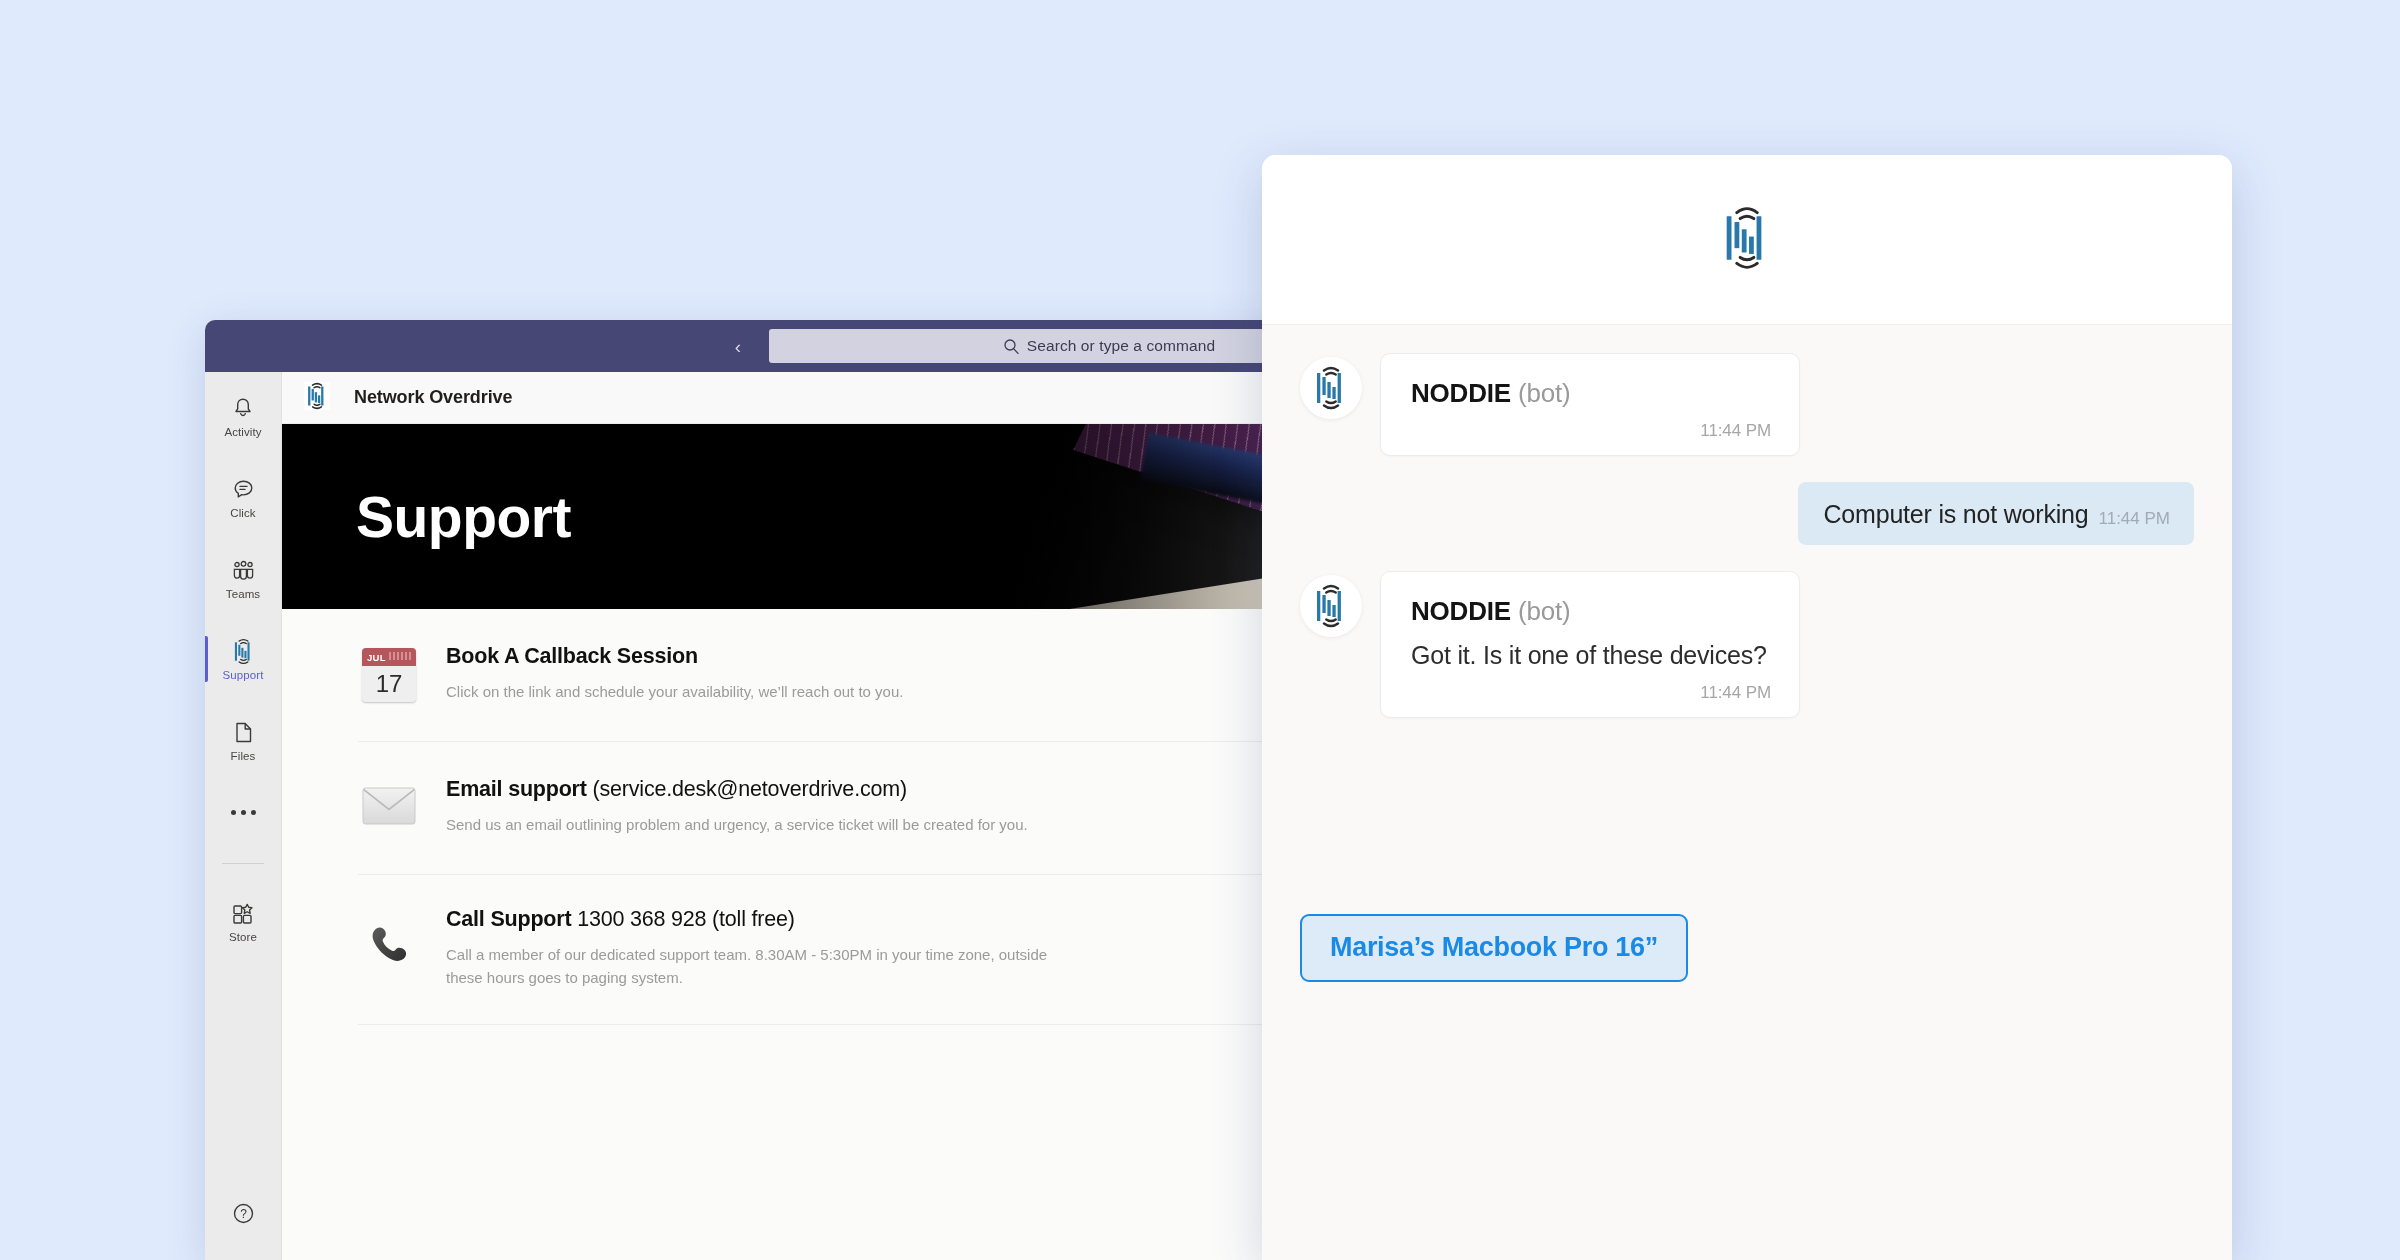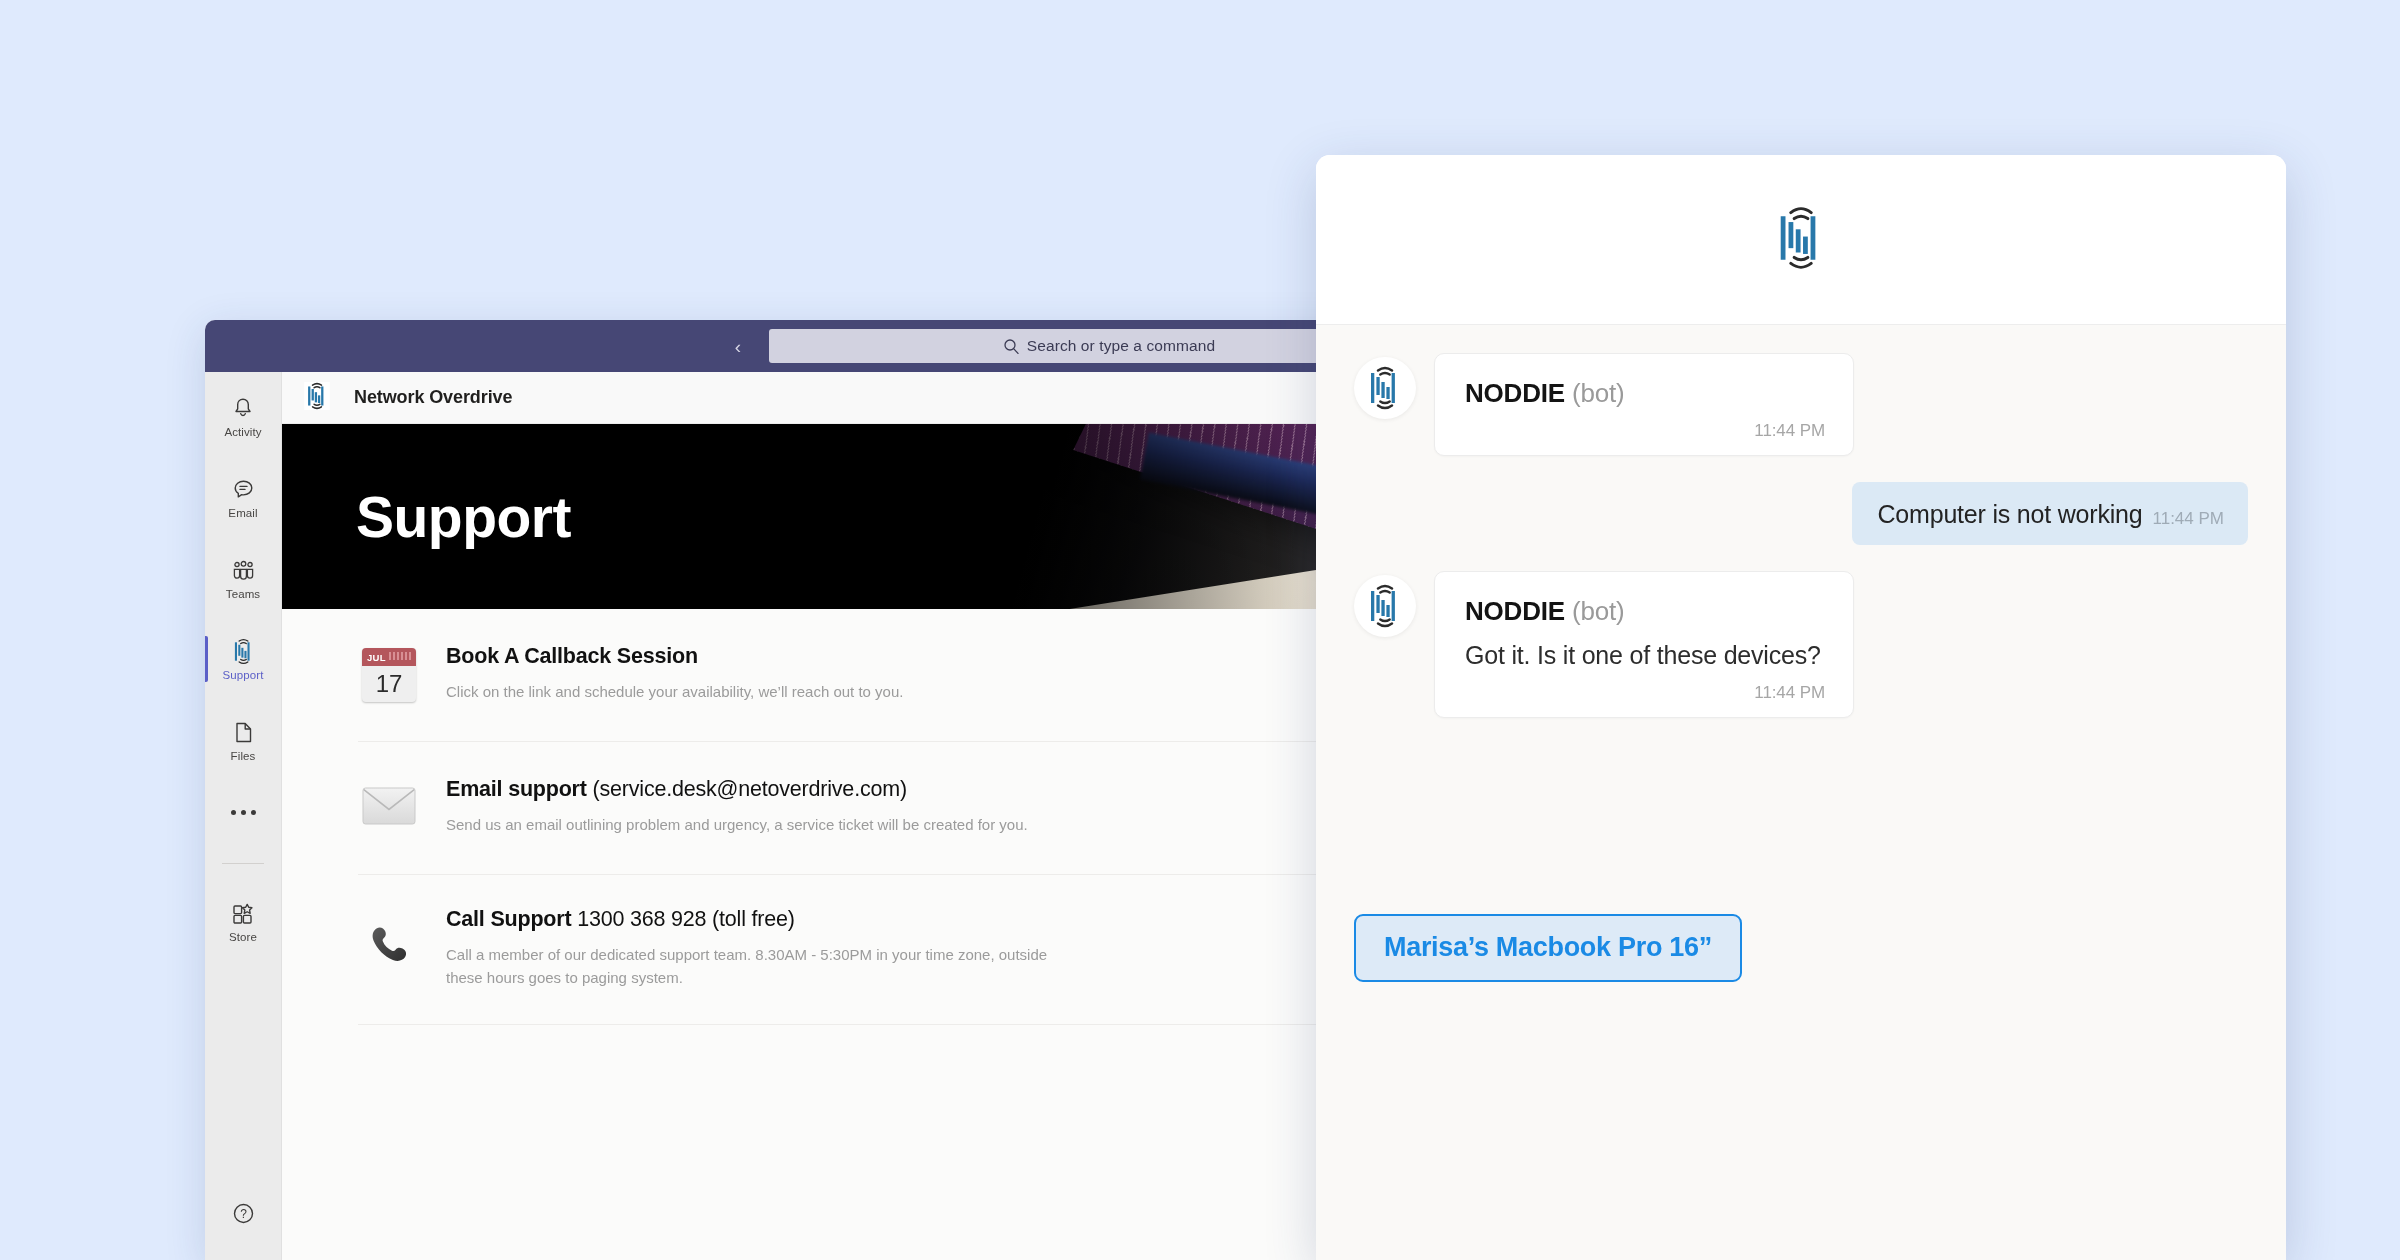--- a/index.html
+++ b/index.html
@@ -305,21 +305,21 @@
   .cal-day {
     height: 36px;
     display: flex; align-items: center; justify-content: center;
     font-size: 24px; color: #2b2b2b;
     font-family: "Liberation Sans", sans-serif;
   }
 
   
   .chat-panel {
     position: absolute;
-    left: 1316px;
+    left: 1262px;
     top: 155px;
     width: 970px;
     height: 1105px;
     background: #fff;
     border-radius: 14px 14px 0 0;
     box-shadow: 0 14px 52px rgba(40,60,110,.20);
     overflow: hidden;
     display: flex;
     flex-direction: column;
   }
@@ -450,21 +450,21 @@
       </div>
 
       <div class="rail-item">
         <span class="rail-ico">
           <svg width="25" height="25" viewBox="0 0 25 25">
               <path d="M12.5 4.2c-4.6 0-8.3 3-8.3 6.8 0 2.2 1.2 4.1 3.1 5.3v3.6l3.4-2.2c.6.1 1.2.2 1.8.2 4.6 0 8.3-3 8.3-6.9s-3.7-6.8-8.3-6.8z" fill="none" stroke="#3b3a39" stroke-width="1.4" stroke-linejoin="round"></path>
               <line x1="9" y1="9.4" x2="16" y2="9.4" stroke="#3b3a39" stroke-width="1.4" stroke-linecap="round"></line>
               <line x1="9" y1="12.4" x2="14" y2="12.4" stroke="#3b3a39" stroke-width="1.4" stroke-linecap="round"></line>
             </svg>
         </span>
-        <span class="rail-label">Email</span>
+        <span class="rail-label">Click</span>
       </div>
 
       <div class="rail-item">
         <span class="rail-ico">
           <svg width="27" height="25" viewBox="0 0 27 25">
             <circle cx="7" cy="6.6" r="2.1" fill="none" stroke="#3b3a39" stroke-width="1.3"></circle>
             <circle cx="13.5" cy="5.8" r="2.3" fill="none" stroke="#3b3a39" stroke-width="1.3"></circle>
             <circle cx="20" cy="6.6" r="2.1" fill="none" stroke="#3b3a39" stroke-width="1.3"></circle>
             <path d="M4.4 11.4h5.2v6.2a2.6 2.6 0 0 1-2.6 2.6 2.6 2.6 0 0 1-2.6-2.6z" fill="none" stroke="#3b3a39" stroke-width="1.3"></path>
             <path d="M10.6 11.4h5.8v6.9a2.9 2.9 0 0 1-2.9 2.9 2.9 2.9 0 0 1-2.9-2.9z" fill="none" stroke="#3b3a39" stroke-width="1.3"></path>

